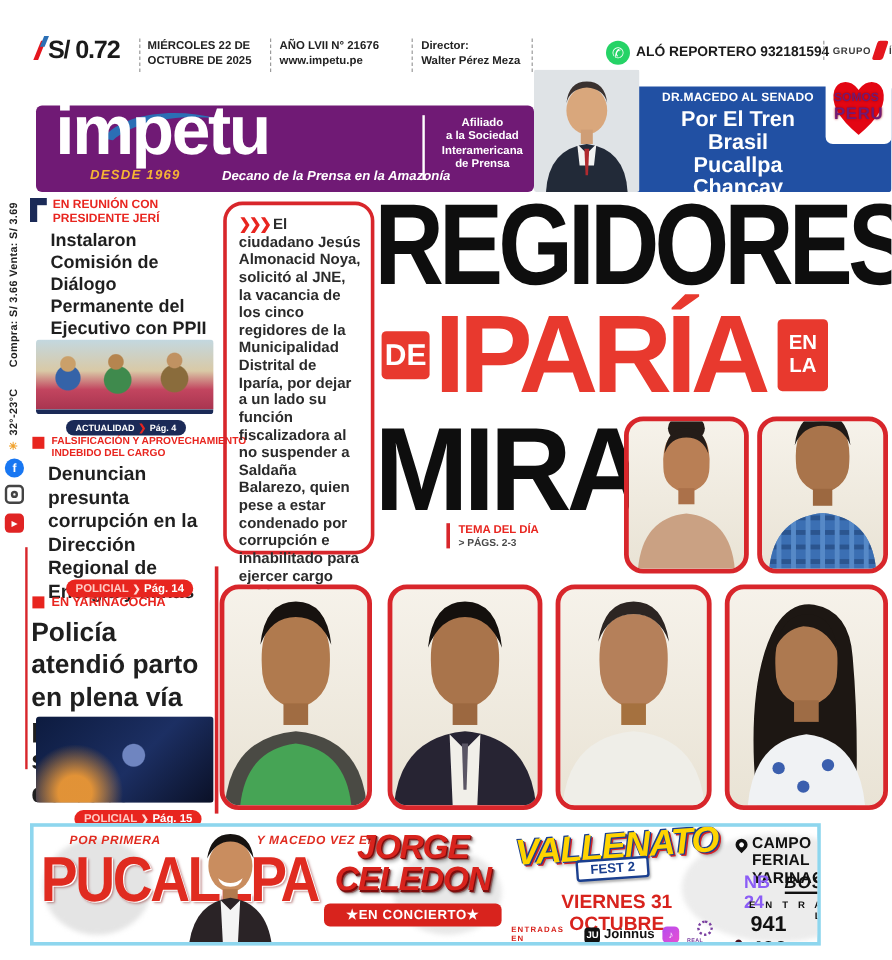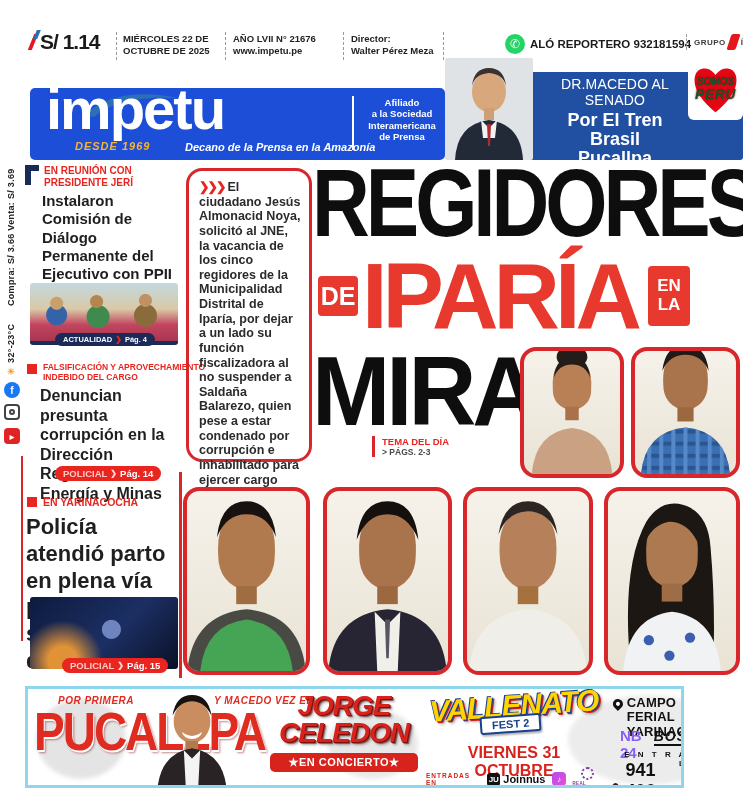--- a/index.html
+++ b/index.html
@@ -29,49 +29,49 @@
   
   .vtext{writing-mode:vertical-rl;transform:rotate(180deg);font-size:9px;font-weight:bold;color:#222;letter-spacing:.3px;}
   .strip-icon{width:16px;height:16px;border-radius:4px;display:flex;align-items:center;justify-content:center;font-size:10px;}
   .fb{background:#1877f2;color:#fff;border-radius:50%;font-weight:bold;}
   .ig{border:2px solid #444;color:#444;background:#fff;}
   .ig i{width:6px;height:6px;border:2px solid #444;border-radius:50%;display:block;}
   .yt{background:#e02424;color:#fff;}
   .red-rule{background:#d8262b;}
 
   
-  .masthead{left:30px;top:88px;width:415px;height:72px;background:#1d4ed8;border-radius:5px;}
+  .masthead{left:30px;top:88px;width:415px;height:72px;background:#701a75;border-radius:5px;}
   .logo-swoosh{left:52px;top:3px;width:105px;height:26px;}
   .logo-text{left:16px;top:-8px;font-size:58px;font-weight:bold;color:#fff;letter-spacing:-2px;line-height:1;}
   .since{left:45px;top:52px;font-size:11px;font-weight:bold;font-style:italic;color:#f5b335;letter-spacing:1px;}
   .tagline{left:155px;top:53px;font-size:11px;font-weight:bold;font-style:italic;color:#fff;text-align:right;}
   .mast-div{left:322px;top:8px;height:54px;border-left:2px solid #fff;}
   .affil{left:330px;top:9px;width:84px;font-size:9.5px;font-weight:bold;color:#fff;line-height:1.2;text-align:center;}
 
   
   .senate{left:445px;top:58px;width:298px;height:102px;}
   .senate-blue{left:28px;top:14px;width:270px;height:88px;background:#2150a3;border-radius:3px;}
   .senate-photo{left:0;top:0;width:88px;height:102px;overflow:hidden;border-radius:2px;}
   .senate-txt{left:95px;top:18px;width:150px;text-align:center;color:#fff;}
-  .senate-h{font-size:14px;font-weight:normal;letter-spacing:.2px;}
+  .senate-h{font-size:10px;font-weight:bold;letter-spacing:.2px;}
   .senate-l1{font-size:18px;font-weight:bold;line-height:1.05;margin-top:3px;}
   .senate-law{font-size:11.5px;font-weight:normal;margin-top:5px;}
   .somos{left:243px;top:0;width:55px;height:62px;background:#fff;border-radius:6px;display:flex;align-items:center;justify-content:center;}
   .somos svg{position:absolute;inset:0;}
-  .somos .t{position:relative;text-align:center;color:#14532d;font-style:italic;font-weight:bold;line-height:1;text-shadow:0 0 2px #a00;}
+  .somos .t{position:relative;color:#701a75;font-weight:bold;line-height:1;text-shadow:0 0 2px #a00;}
   .somos .t .s1{font-size:10px;display:block;}
   .somos .t .s2{font-size:14px;display:block;letter-spacing:.5px;}
 
   
   .kicker{color:#e8251f;font-weight:bold;line-height:1.15;}
   .side-hl{color:#1f1f1f;font-weight:bold;line-height:1.22;}
   .corner-mark{width:14px;height:20px;border-left:6px solid #1b2a57;border-top:6px solid #1b2a57;}
   .sq{width:10px;height:10px;background:#e8251f;}
   .photo{border-radius:3px;overflow:hidden;}
-  .tagpill{position:absolute;display:flex;align-items:center;gap:3px;border-radius:8px;padding:2px 8px;font-weight:bold;color:#fff;}
+  .tagpill{position:absolute;display:flex;align-items:center;gap:3px;border-radius:8px;padding:2px 8px;font-weight:bold;color:#fff;margin-top:17px;}
   .tag-navy{background:#1b2a57;font-size:7.5px;}
   .tag-red{background:#e8251f;font-size:9.5px;}
   .tagpill .chev{color:#ffd9d4;font-size:8px;}
   .tag-navy .chev{color:#e8251f;}
 
   
   .lead-box{left:186px;top:168px;width:126px;height:294px;border:3px solid #d8262b;border-radius:16px;padding:9px 8px 8px 10px;font-size:12.5px;font-weight:bold;color:#2b2b2b;line-height:1.17;}
   .lead-box .mk{color:#e8251f;letter-spacing:-2px;margin-right:3px;}
   .h-top{left:312px;top:156px;font-size:80px;font-weight:bold;color:#0e0e0e;letter-spacing:-4px;line-height:1;transform:scaleY(1.2);transform-origin:top left;}
   .h-de{left:318px;top:276px;width:40px;height:40px;background:#e8392e;border-radius:4px;color:#fff;font-weight:bold;font-size:25px;display:flex;align-items:center;justify-content:center;}
@@ -119,21 +119,21 @@
 </head>
 <body>
 
 <div id="page">
 
   <div class="abs price-wrap">
     <span class="price-slash">
         <i class="r"></i>
         <i class="b"></i>
       </span>
-    <span class="price-text">S/ 1.14</span>
+    <span class="price-text">S/ 0.72</span>
   </div>
   <div class="topbar-sep" style="left:116px;"></div>
   <div class="abs meta pre" style="left:123px;top:33px;">MIÉRCOLES 22 DE
 OCTUBRE DE 2025</div>
   <div class="topbar-sep" style="left:225px;"></div>
   <div class="abs" style="left:233px;top:33px;">
     <div class="meta">AÑO LVII    N° 21676</div>
     <div class="meta">www.impetu.pe</div>
   </div>
   <div class="topbar-sep" style="left:343px;"></div>

